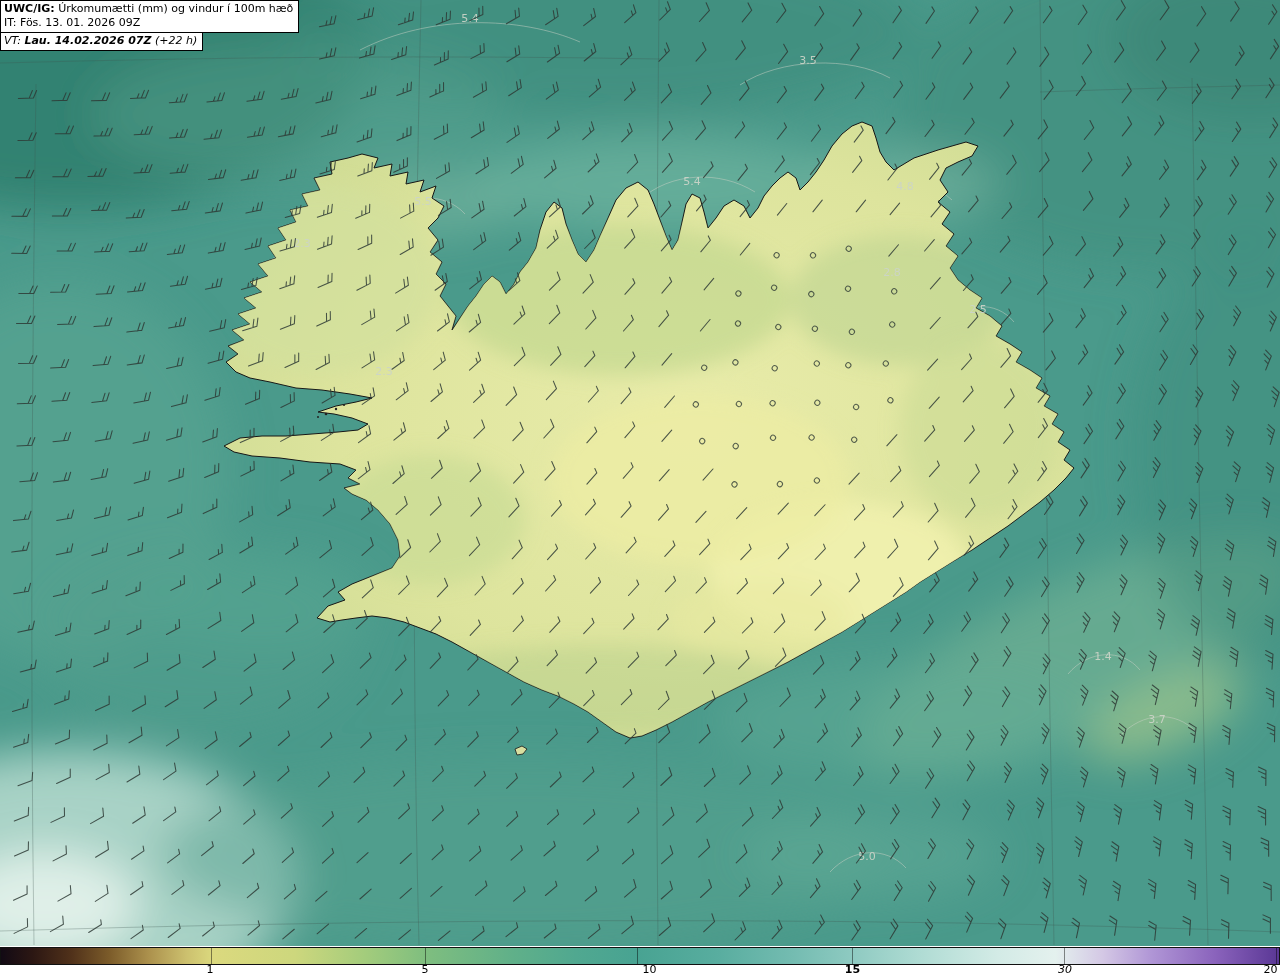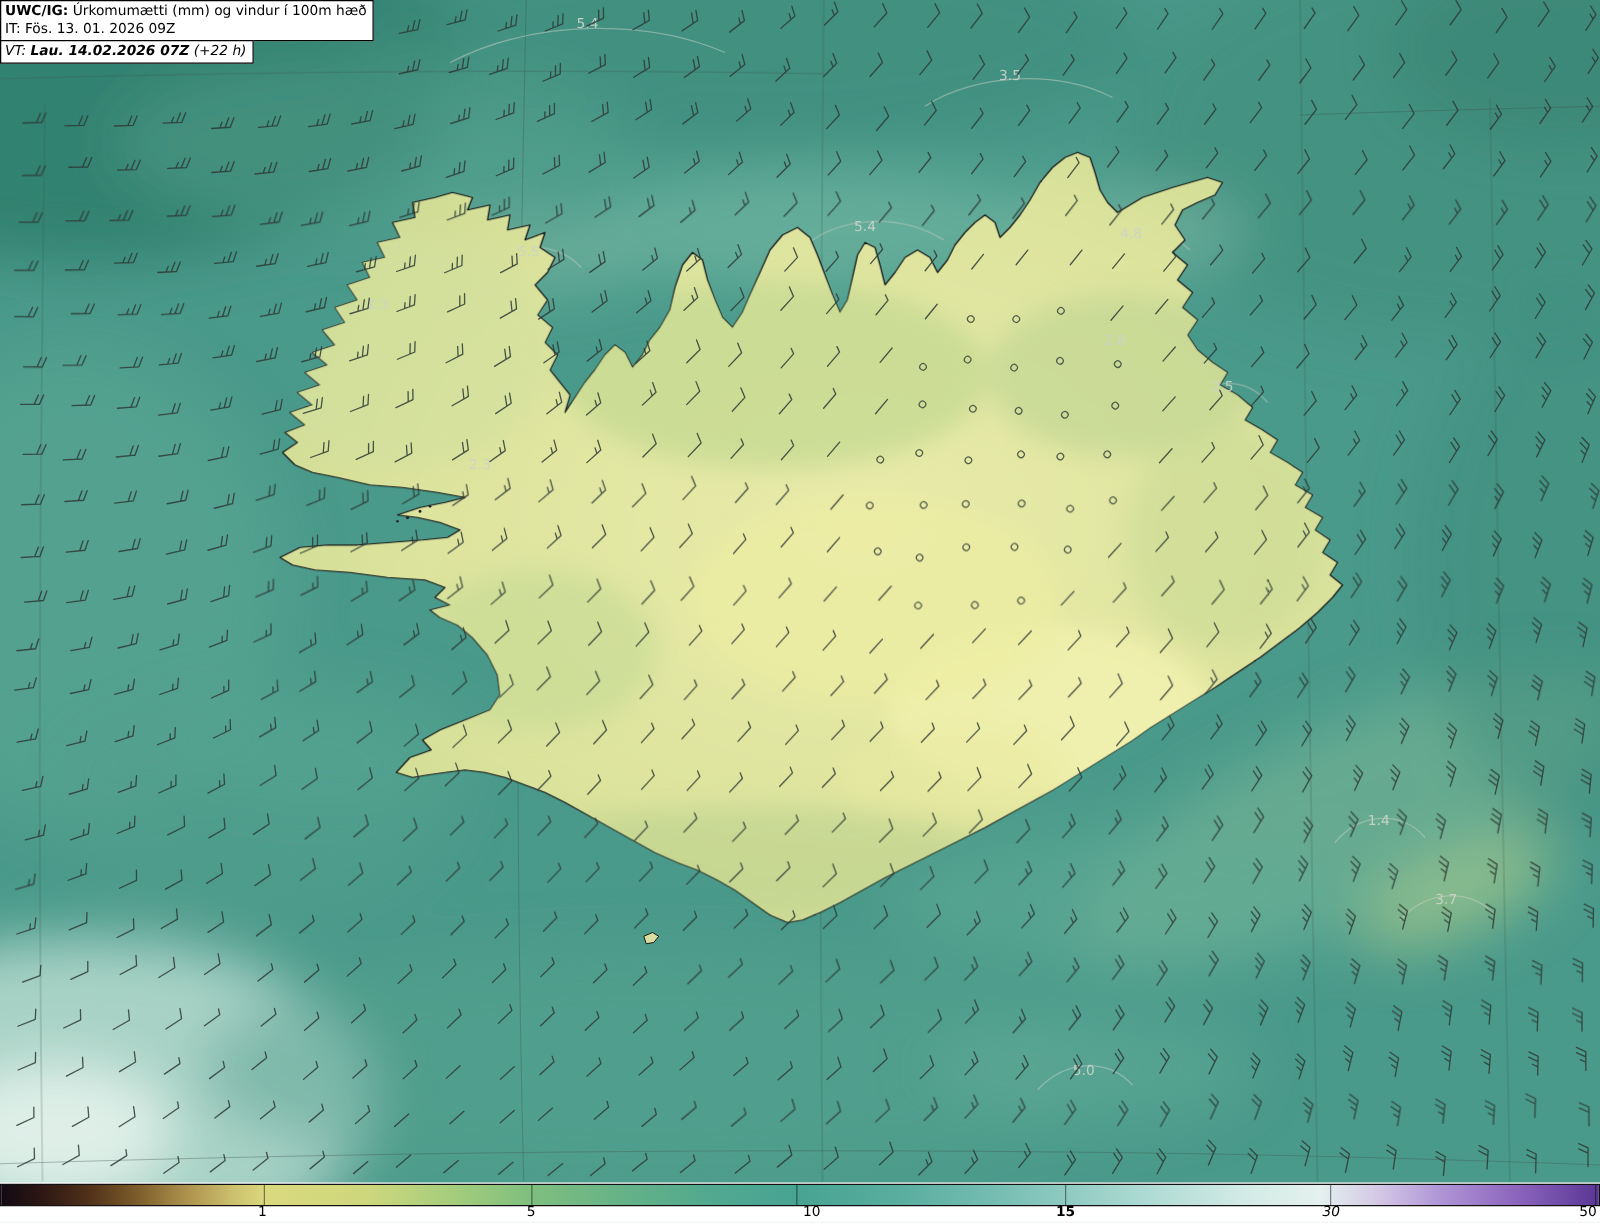--- a/index.html
+++ b/index.html
@@ -2682,17 +2682,17 @@
         <div class="cbar-tick" style="left: 66.6%;"></div>
         <div class="cbar-tick" style="left: 83.2%;"></div>
         <div class="cbar-tick" style="left: 99.8%;"></div>
       </div>
     <div class="cbar-labels" id="cbar-labels">
         <span class="cbar-tick-label" style="left: 16.4%;">1</span>
         <span class="cbar-tick-label" style="left: 33.2%;">5</span>
         <span class="cbar-tick-label" style="left: 49.8%; margin-left: 12px;">10</span>
         <span class="cbar-tick-label" style="left: 66.6%; font-weight: bold;">15</span>
         <span class="cbar-tick-label" style="left: 83.2%; font-style: italic;">30</span>
-        <span class="cbar-tick-label" style="left: 99.8%; transform: translateX(-100%);">50</span>
+        <span class="cbar-tick-label" style="left: 99.8%; transform: translateX(-100%);">20</span>
       </div>
   </div>
 
 </div>
 
 </body></html>

